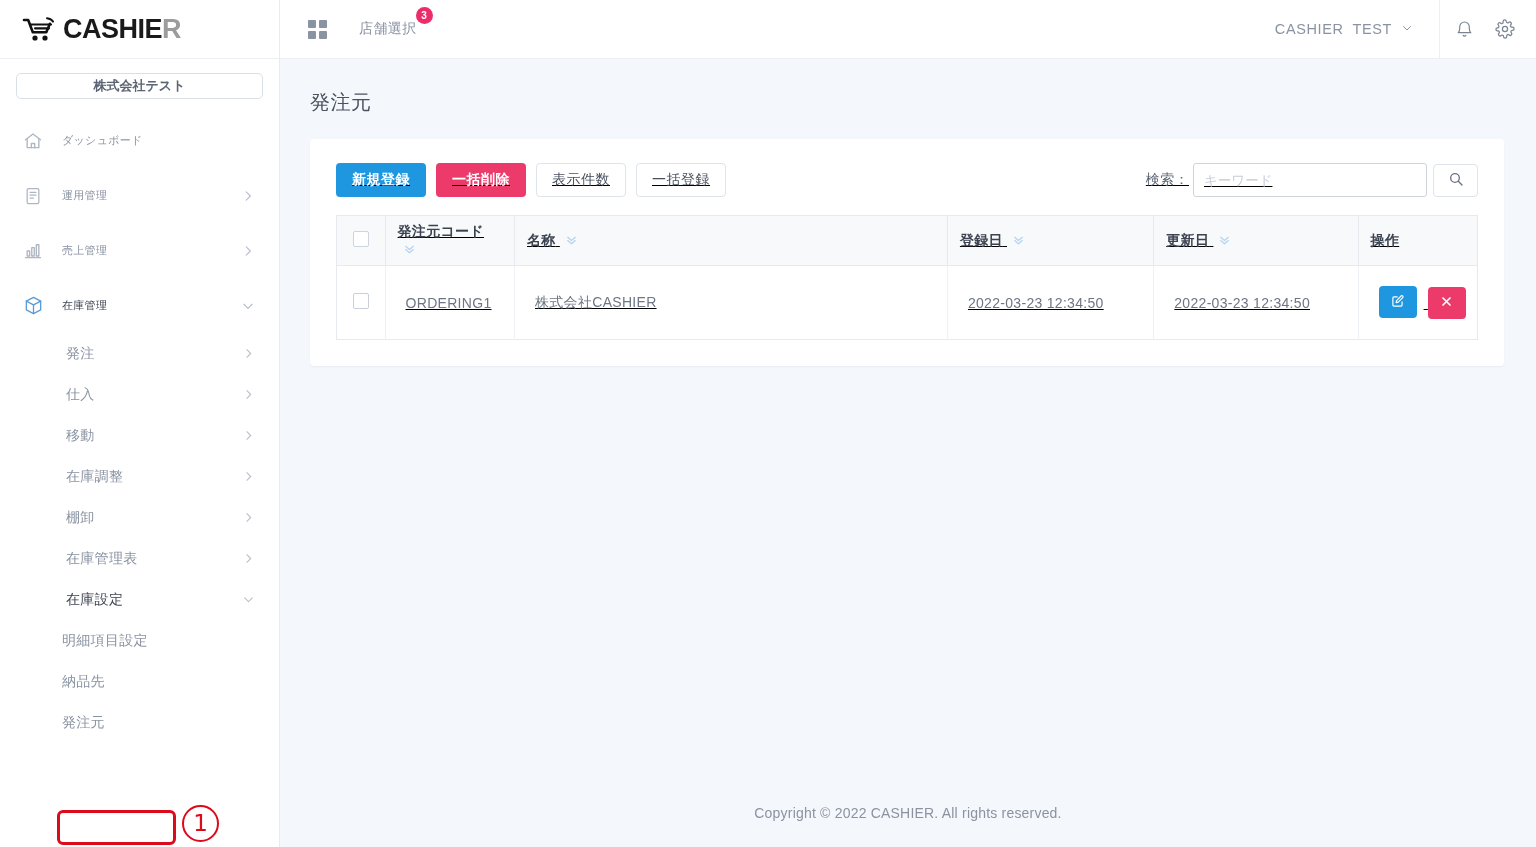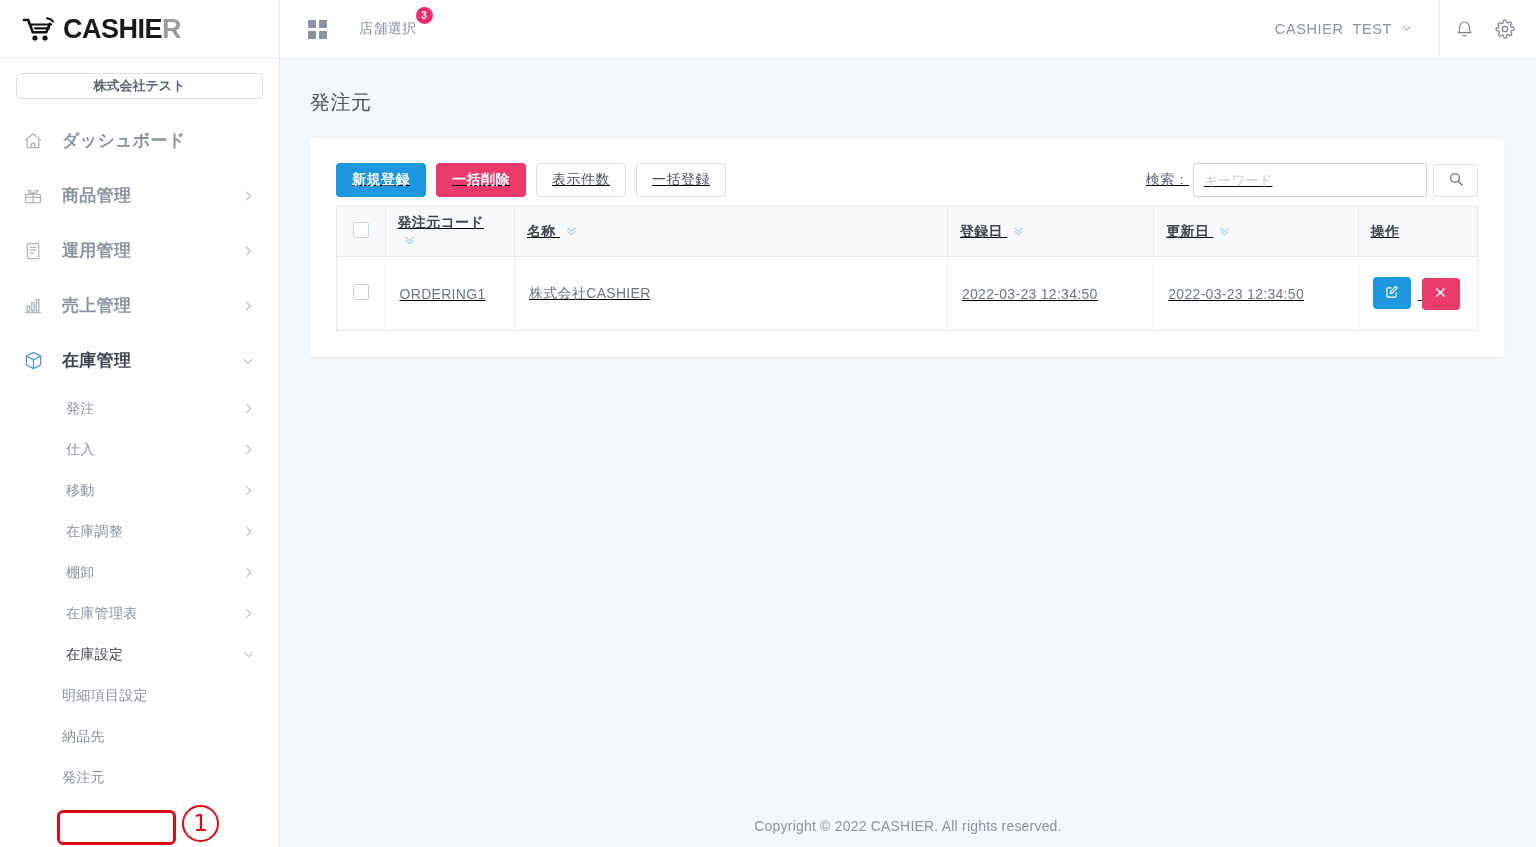--- a/index.html
+++ b/index.html
@@ -52,21 +52,21 @@
     cursor: pointer;
     position: relative;
   }
   .nav-item .ico {
     width: 22px; height: 22px; margin-right: 18px;
     display:flex; align-items:center; justify-content:center;
     color: #aeb6c2; flex: none;
   }
   .nav-item.active .ico { color: #5b9bd5; }
   .nav-label {
-    font-size: 17px; color: #8a93a2; font-weight: 700;
+    font-size: 11px; color: #8a93a2; font-weight: 400;
     letter-spacing: 0.3px; white-space: nowrap; text-align: center;
   }
   .nav-item.active .nav-label { color: #3c4busy; }
   .nav-item.active .nav-label { color: #3d4451; }
   .chev {
     margin-left: auto; color: #b9c0cb; display:flex; align-items:center;
   }
 
   .sub-item {
     height: 41px;
@@ -224,42 +224,42 @@
     outline: none;
   }
   .info-text {
     position: absolute; left: 0; right: 0; text-align: center;
     font-size: 14px; color: #4a5260; letter-spacing: .5px;
     pointer-events: none;
   }
 
   
   table.grid {
-    margin-top: 9px;
+    margin-top: 18px;
     width: 100%;
     border-collapse: collapse;
     border: 1px solid #e6eaef;
     table-layout: fixed;
   }
   table.grid th {
     background: #f7f9fb;
     height: 50px;
     text-align: left;
     font-size: 14px; color: #3d4451; font-weight: 700;
     padding: 0 12px;
     border-right: 1px solid #e6eaef;
     border-bottom: 1px solid #e6eaef;
     letter-spacing: .3px;
     vertical-align: middle;
   }
   table.grid th:last-child { border-right: none; }
   table.grid td {
     height: 74px;
     font-size: 14px; color: #6d7685;
-    padding: 0 14px;
+    padding: 0 20px;
     border-right: 1px solid #eef1f5;
     border-bottom: none;
     vertical-align: middle;
     letter-spacing: .3px;
   }
   table.grid td:last-child { border-right: none; }
   .cb {
     width: 16px; height: 16px;
     border: 1px solid #c9d0d9; border-radius: 2px;
     background: #fff; display: inline-block; cursor: pointer;
@@ -271,21 +271,21 @@
     width: 38px; height: 32px; border-radius: 4px;
     display: inline-flex; align-items: center; justify-content: center;
     cursor: pointer; color: #fff; border: none;
   }
   .act-edit { background: #1f97e0; margin-right: 7px; }
   .act-del  { background: #ec3a6b; }
 
   .footer {
     position: absolute; left: 0; bottom: 0;
     width: 1256px; height: 42px;
-    display: flex; align-items: center; justify-content: center;
+    display: flex; align-items: flex-start; justify-content: center;
     font-size: 14px; color: #8b93a1; letter-spacing: .2px;
   }
 </style>
 </head>
 <body>
 
 <div id="app">
 
   <aside class="sidebar">
 
@@ -314,37 +314,20 @@
           <svg width="20" height="20" viewBox="0 0 24 24" fill="none" stroke="currentColor" stroke-width="1.6" stroke-linecap="round" stroke-linejoin="round">
               <path d="M3 10.5 12 3.5l9 7"></path>
               <path d="M5 9.8V20h14V9.8"></path>
               <path d="M10 20v-5h4v5"></path>
             </svg>
         </span>
         <span class="nav-label">ダッシュボード</span>
       </div>
 
 
-      <div class="nav-item">
-        <span class="ico">
-          <svg width="20" height="20" viewBox="0 0 24 24" fill="none" stroke="currentColor" stroke-width="1.5" stroke-linecap="round" stroke-linejoin="round">
-              <rect x="3" y="10" width="18" height="10" rx="1"></rect>
-              <path d="M3 13.5h18"></path>
-              <path d="M12 10v10"></path>
-              <path d="M12 10S9 4 6.5 5.2 9.5 10 12 10z"></path>
-              <path d="M12 10s3-6 5.5-4.8S14.5 10 12 10z"></path>
-            </svg>
-        </span>
-        <span class="nav-label">商品管理</span>
-        <span class="chev">
-          <svg width="14" height="14" viewBox="0 0 24 24" fill="none" stroke="currentColor" stroke-width="2" stroke-linecap="round" stroke-linejoin="round">
-              <path d="M9 5l7 7-7 7"></path>
-            </svg>
-        </span>
-      </div>
 
       <div class="nav-item">
         <span class="ico">
           <svg width="20" height="20" viewBox="0 0 24 24" fill="none" stroke="currentColor" stroke-width="1.5" stroke-linecap="round" stroke-linejoin="round">
               <rect x="5" y="3" width="14" height="18" rx="1.5"></rect>
               <path d="M8.5 7.5h7"></path>
               <path d="M8.5 11h7"></path>
               <path d="M8.5 14.5h4"></path>
             </svg>
         </span>

